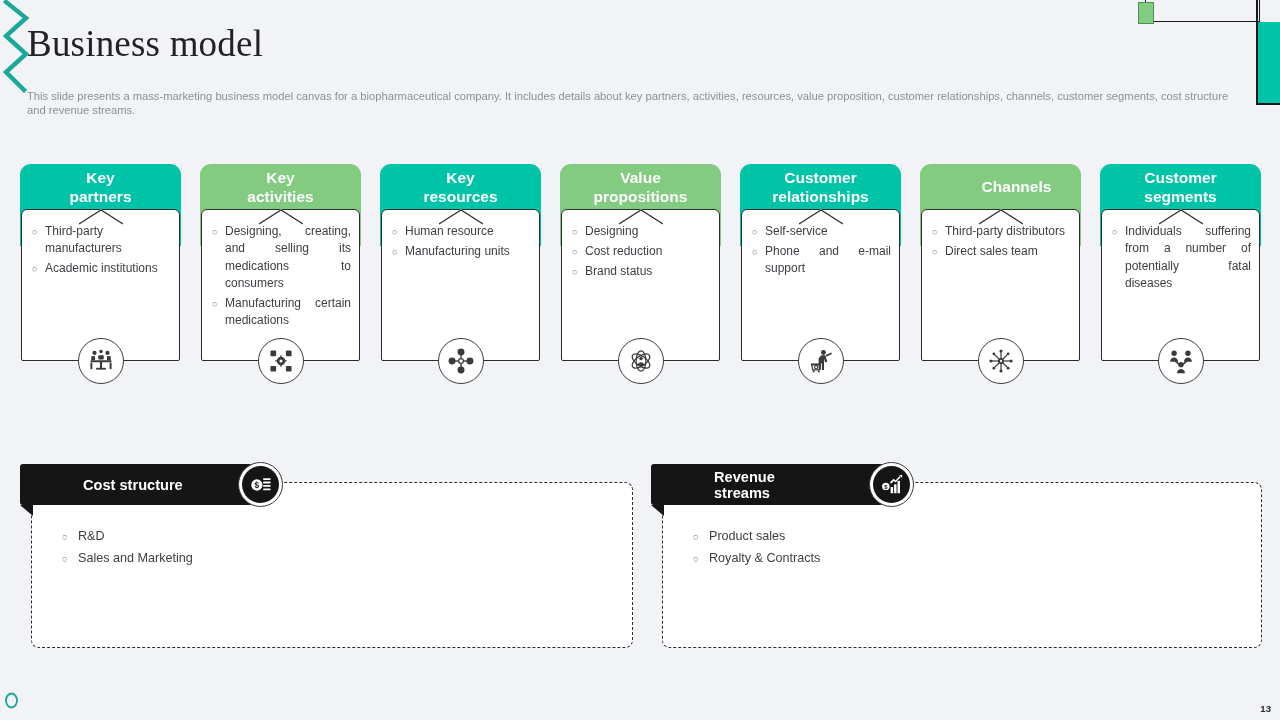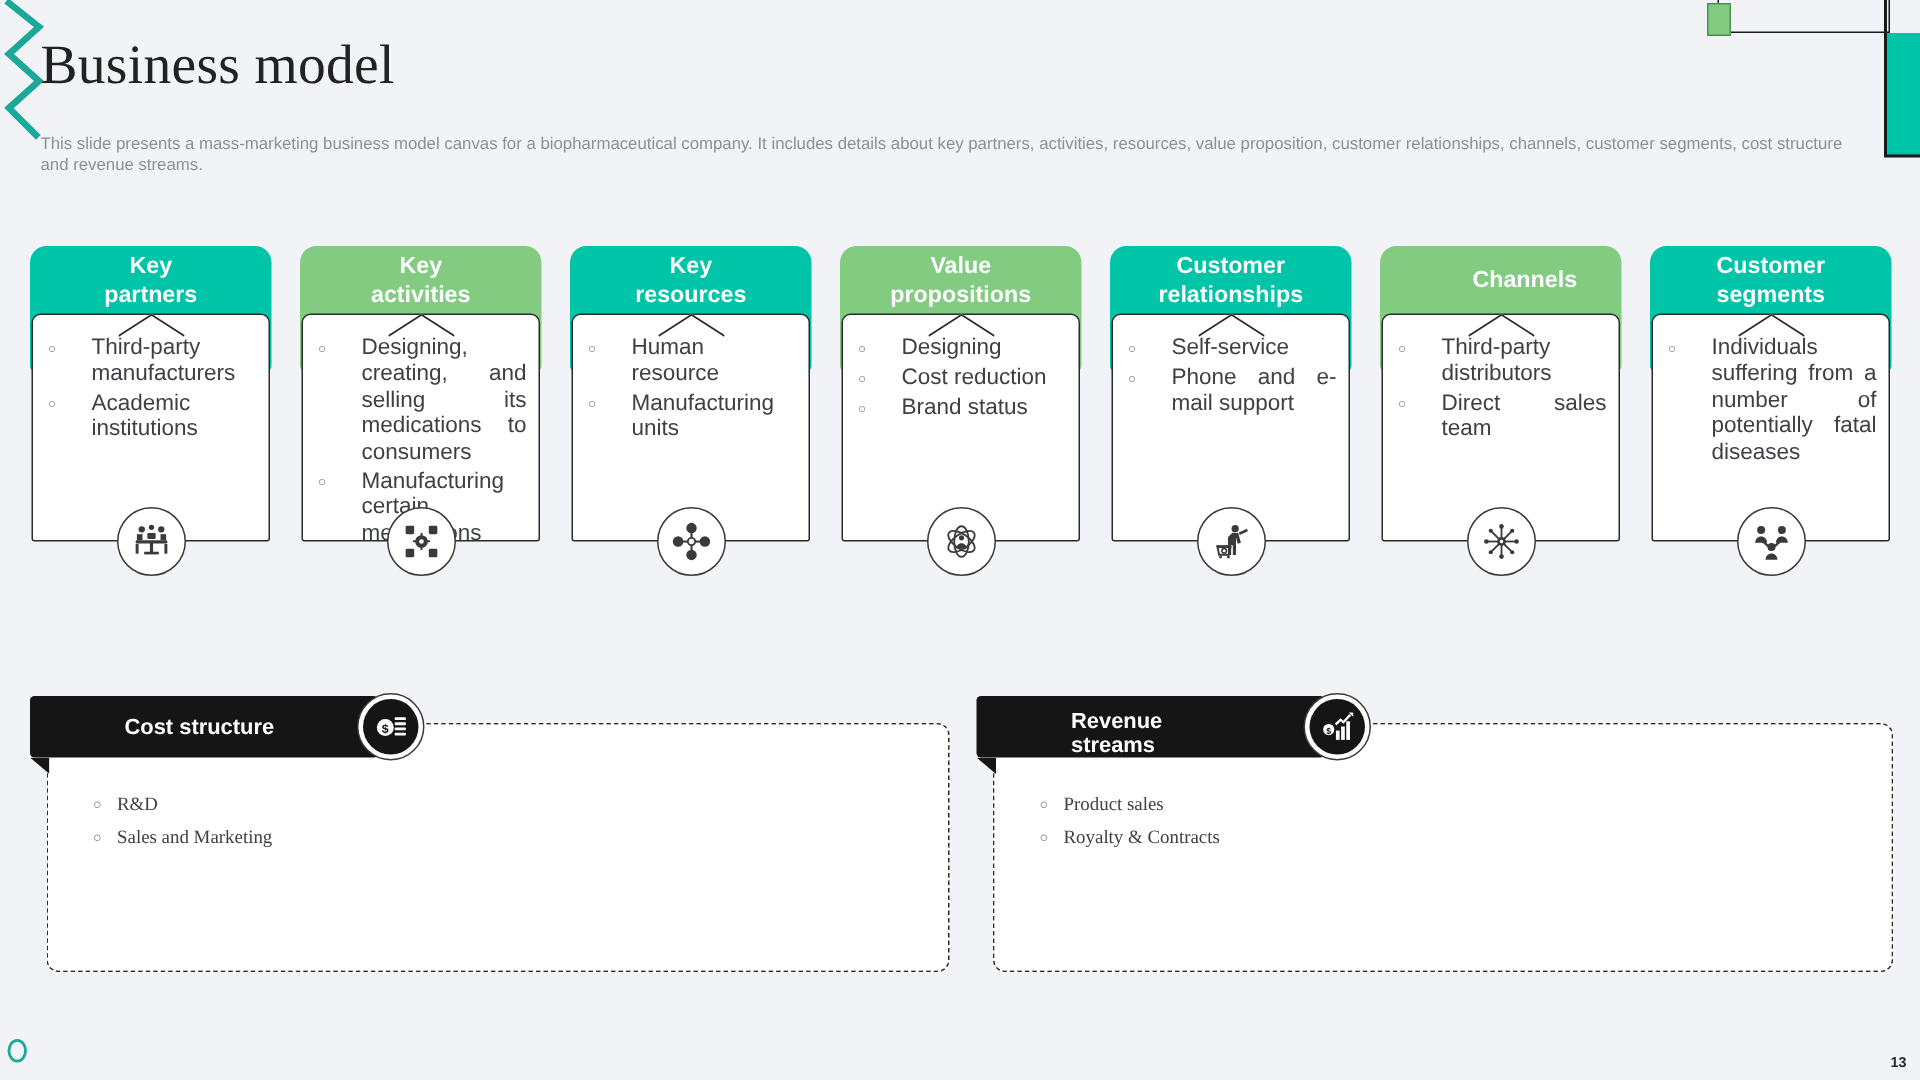--- a/index.html
+++ b/index.html
@@ -76,22 +76,22 @@
   }
   
   .notch { position: absolute; left: 50%; top: -1px; transform: translateX(-50%); }
 
   .bul { display: flex; margin-bottom: 2px; }
   .bul .mk {
     flex: 0 0 auto; width: 13px;
     font-size: 9px; color: #6d6f73; line-height: 18px;
   }
   .bul .tx {
-    flex: 1 1 auto; font-size: 15px; line-height: 17.4px;
-    color: #3e4045; text-align: justify; text-align-last: left; margin-left: 16px;
+    flex: 1 1 auto; font-size: 12px; line-height: 17.4px;
+    color: #3e4045; text-align: justify; text-align-last: left;
   }
 
   .icon-circle {
     position: absolute; left: 50%; top: 174px; transform: translateX(-50%);
     width: 46px; height: 46px; border-radius: 50%;
     background: #ffffff; border: 1.3px solid #3a3a3a;
     display: flex; align-items: center; justify-content: center;
   }
 
   
@@ -124,21 +124,21 @@
     display: flex; align-items: center; justify-content: center;
     z-index: 4;
   }
   .blk-badge .inner {
     width: 37px; height: 37px; border-radius: 50%;
     background: #151515;
     display: flex; align-items: center; justify-content: center;
   }
   .blk-bul { display: flex; margin-bottom: 3px; }
   .blk-bul .mk { width: 16px; font-size: 9.5px; color: #6d6f73; line-height: 19px; }
-  .blk-bul .tx { font-size: 12.6px; line-height: 19px; color: #3e4045; font-family: Liberation Serif, serif; }
+  .blk-bul .tx { font-size: 12.6px; line-height: 19px; color: #3e4045; }
 
   
   .footer-logo { position: absolute; left: 3px; top: 692px; width: 17px; height: 17px; }
   .footer-note {
     position: absolute; left: 0; top: 701px; width: 1280px;
     text-align: center; font-size: 10.3px; color: #8c8f94;
   }
   .page-num {
     position: absolute; right: 9px; top: 703px;
     font-size: 9.6px; font-weight: bold; color: #2b2b2b; margin-left: 32px;
@@ -430,21 +430,21 @@
         <div class="blk-bul">
           <span class="mk">○</span>
           <span class="tx">Product sales</span>
         </div>
         <div class="blk-bul">
           <span class="mk">○</span>
           <span class="tx">Royalty &amp; Contracts</span>
         </div>
       </div>
       <div class="blk-banner-tail"></div>
-      <div class="blk-banner" style="width: 232px; align-items: flex-end;">
+      <div class="blk-banner" style="width: 232px;">
         <span>Revenue streams</span>
       </div>
       <div class="blk-badge" style="left: 207px;">
         <span class="inner">
           <svg viewBox="0 0 32 32" width="22" height="22" fill="#ffffff">
       <circle cx="7" cy="18" r="5.4"></circle>
       <text x="7" y="22" font-size="8.5" font-family="Liberation Sans, sans-serif" font-weight="bold" fill="#151515" text-anchor="middle">$</text>
       <rect x="14" y="19" width="3.6" height="9"></rect>
       <rect x="19" y="15" width="3.6" height="13"></rect>
       <rect x="24" y="10" width="3.6" height="18"></rect>

